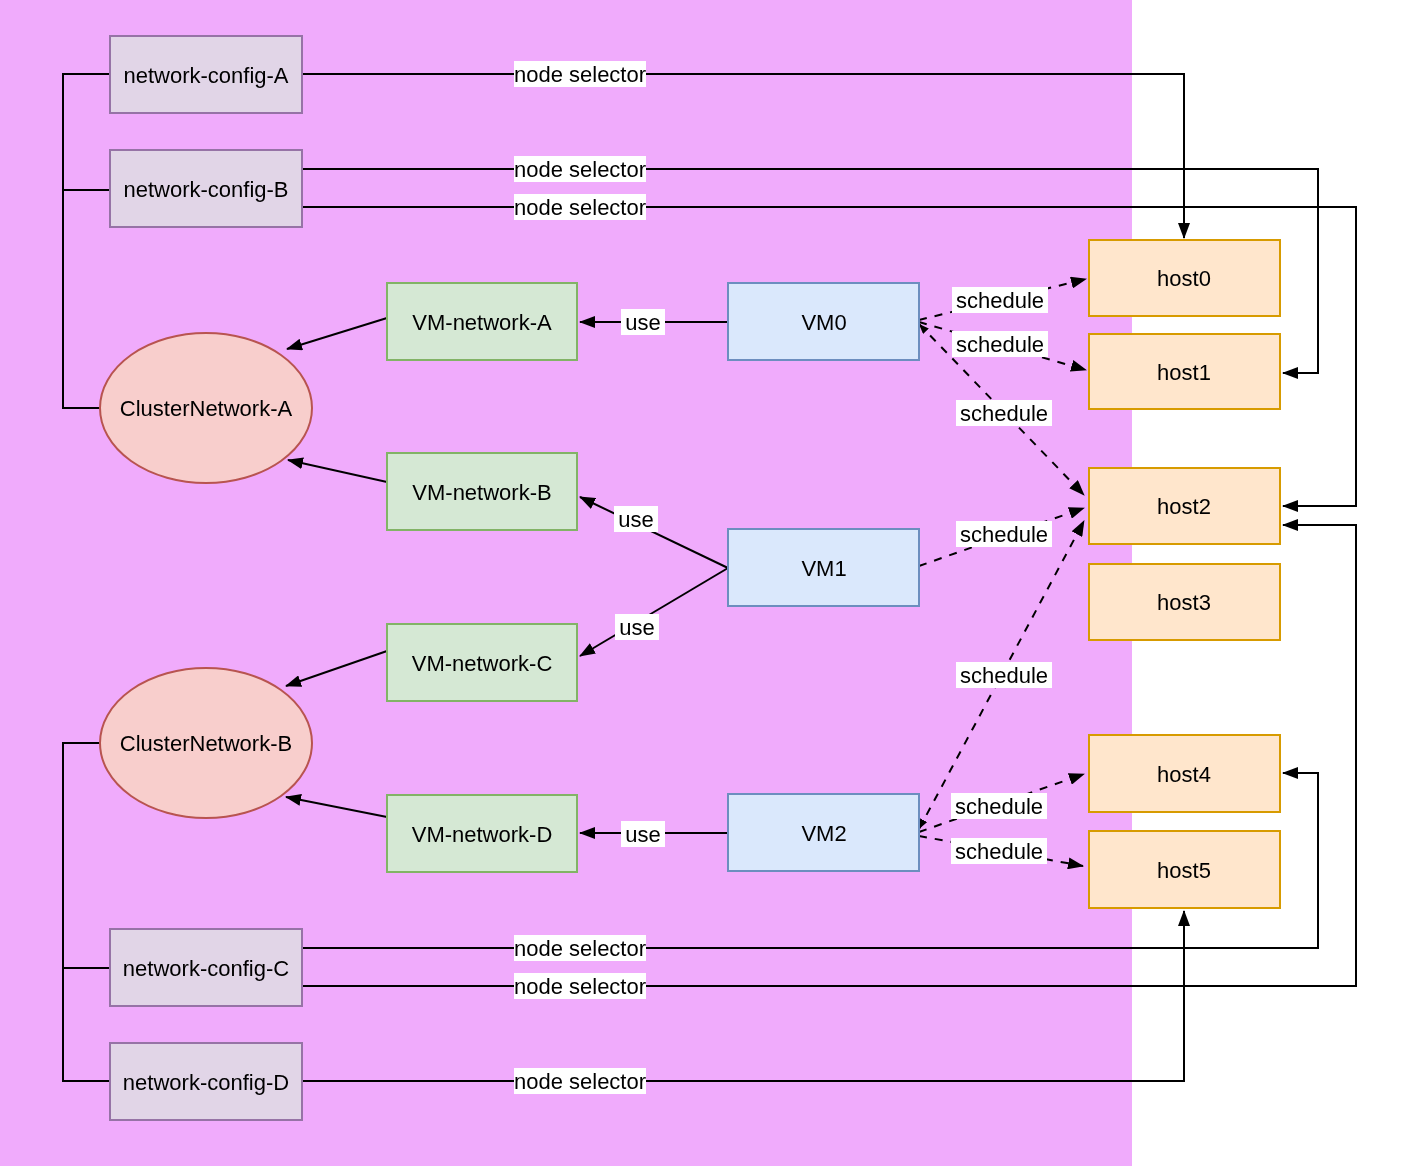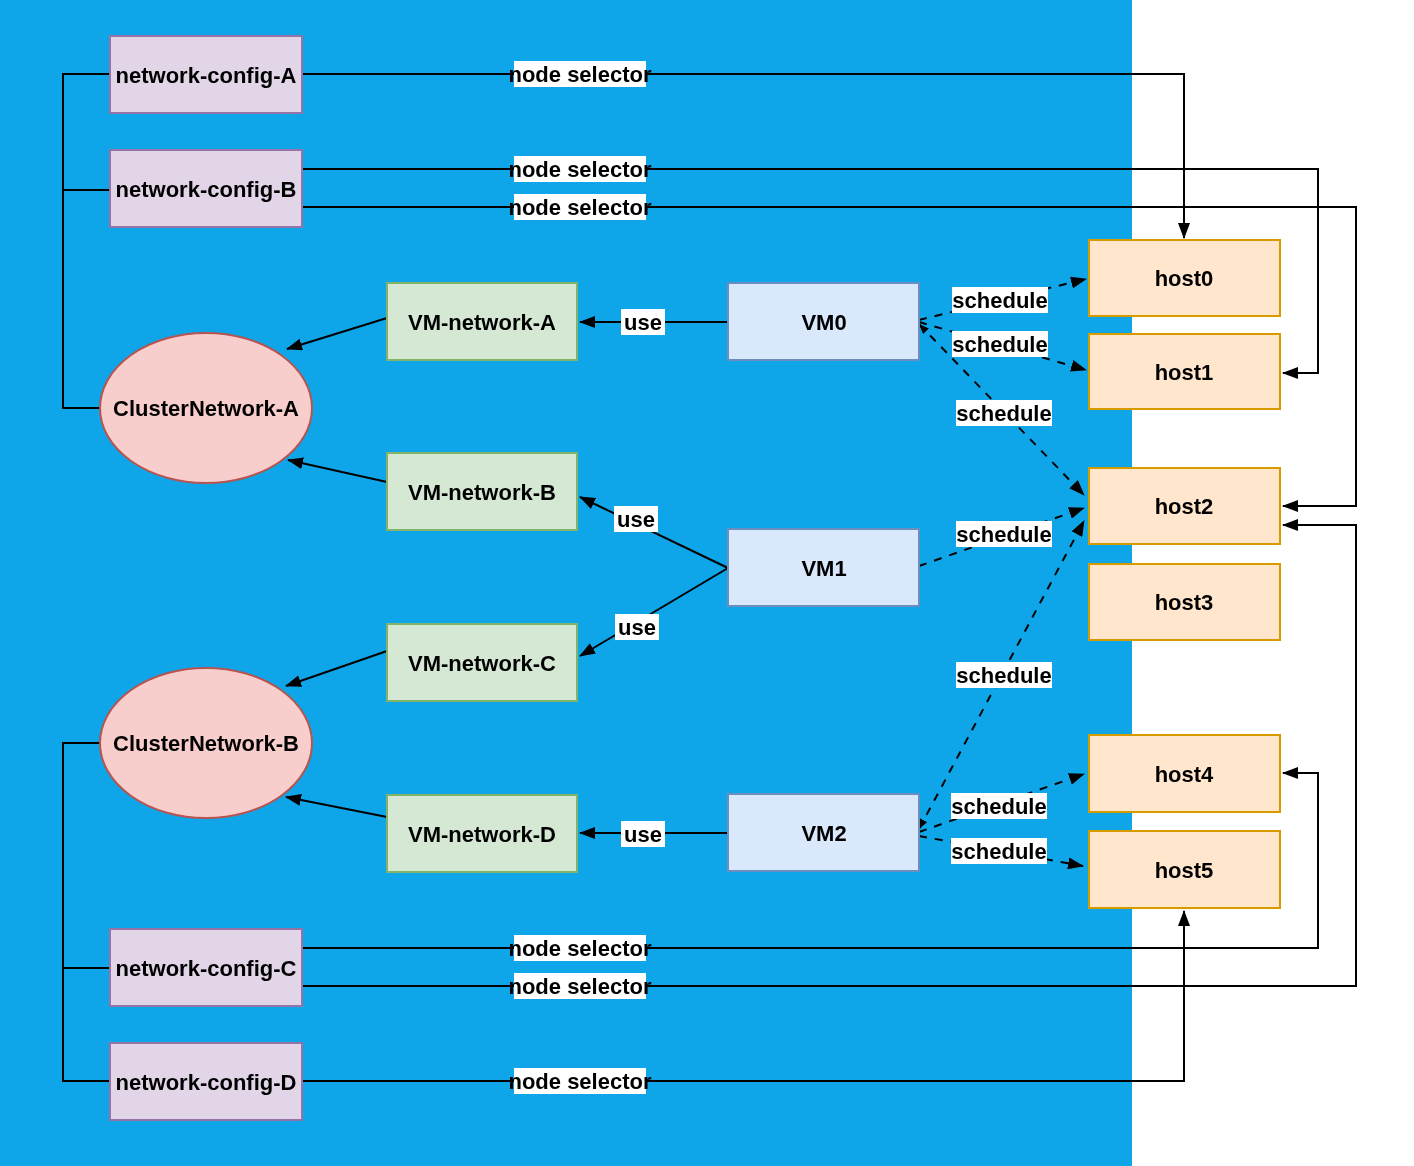--- a/index.html
+++ b/index.html
@@ -1,16 +1,16 @@
 <!DOCTYPE html>
 <html><head>
 <meta charset="utf-8">
 <style>
   html, body { margin: 0; padding: 0; background: #ffffff; }
-  .stage { width: 1132px; height: 1166px; position: relative; background: #0ea5e9; font-weight: bold; }
+  .stage { width: 1132px; height: 1166px; position: relative; background: #f0abfc; }
   svg { display: block; }
   text {
     font-family: "Liberation Sans", sans-serif;
     font-size: 22px;
     fill: #000000;
   }
   .node-label { text-anchor: middle; dominant-baseline: central; }
   .edge-label-text { text-anchor: middle; dominant-baseline: central; }
   .edge { fill: none; stroke-width: 2; }
   .dashed { stroke-dasharray: 8 8; }

